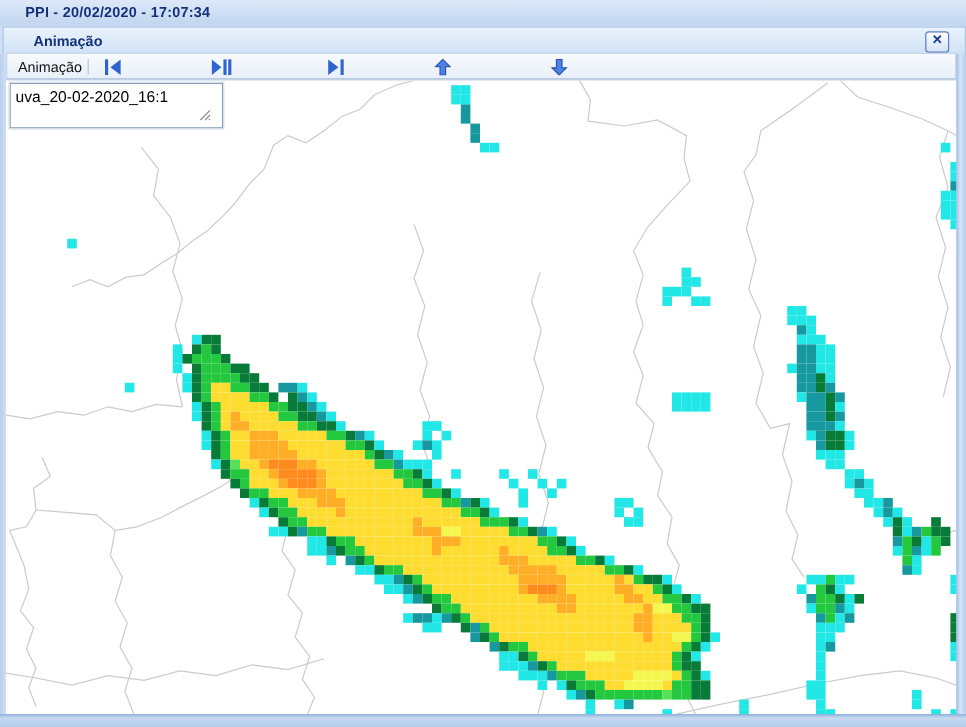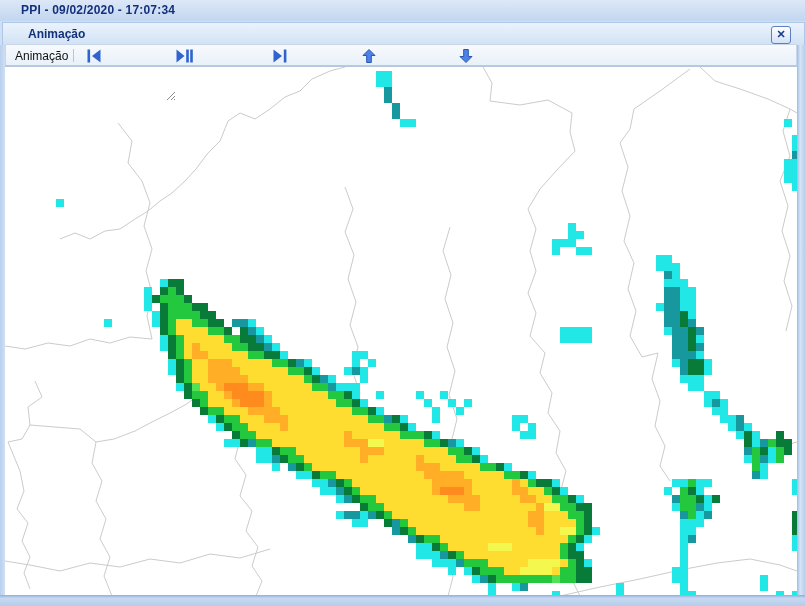--- a/index.html
+++ b/index.html
@@ -47,21 +47,21 @@
   #edge-right{position:absolute;right:0;top:24px;width:8px;height:561px;background:linear-gradient(90deg,#9fbce2,#d6e5f7 40%,#b7cdea);}
   #edge-bottom{position:absolute;left:0;bottom:0;width:805px;height:11px;
     background:linear-gradient(#8fb0dc,#c6d9f1 30%,#b5cceb);}
 </style>
 </head>
 <body>
 
 <div id="win">
 
   <div id="titlebar">
-    <span class="ttext">PPI - 09/02/2020 - 17:07:34</span>
+    <span class="ttext">PPI - 20/02/2020 - 17:07:34</span>
   </div>
 
   <div id="panel">
     <div id="phead">
       <span class="htext">Animação</span>
       <div id="closebtn">
         <span>✕</span>
       </div>
     </div>
 
@@ -1136,20 +1136,21 @@
           <div class="rc" style="left: 675px; top: 516px; background: rgb(34, 231, 231);"></div>
           <div class="rc" style="left: 755px; top: 516px; background: rgb(34, 231, 231);"></div>
           <div class="rc" style="left: 483px; top: 524px; background: rgb(34, 231, 231);"></div>
           <div class="rc" style="left: 547px; top: 524px; background: rgb(34, 231, 231);"></div>
           <div class="rc" style="left: 611px; top: 524px; background: rgb(34, 231, 231);"></div>
           <div class="rc" style="left: 675px; top: 524px; background: rgb(34, 231, 231);"></div>
           <div class="rc" style="left: 683px; top: 524px; background: rgb(34, 231, 231);"></div>
           <div class="rc" style="left: 771px; top: 524px; background: rgb(34, 231, 231);"></div>
           <div class="rc" style="left: 787px; top: 524px; background: rgb(34, 231, 231);"></div>
         </div>
+      <textarea id="annot" spellcheck="false" style="">uva_20-02-2020_16:1</textarea>
       <svg id="grip" width="10" height="10">
         <path d="M9,1 L1,9 M9,5 L5,9 M9,8 L8,9" stroke="#8a8a8a" stroke-width="1" fill="none"></path>
       </svg>
     </div>
 
     <div id="edge-left"></div>
     <div id="edge-right"></div>
     <div id="edge-bottom"></div>
   </div>
 

